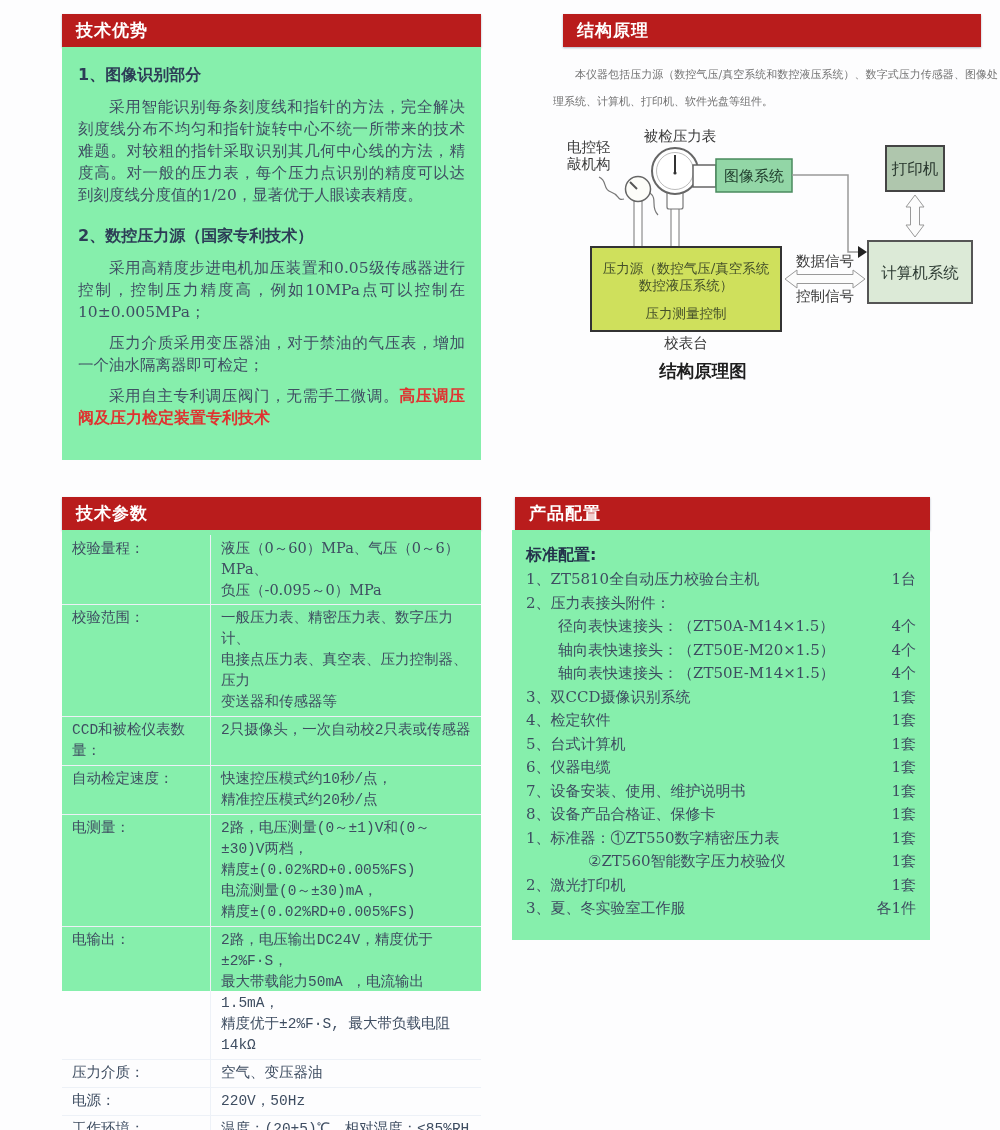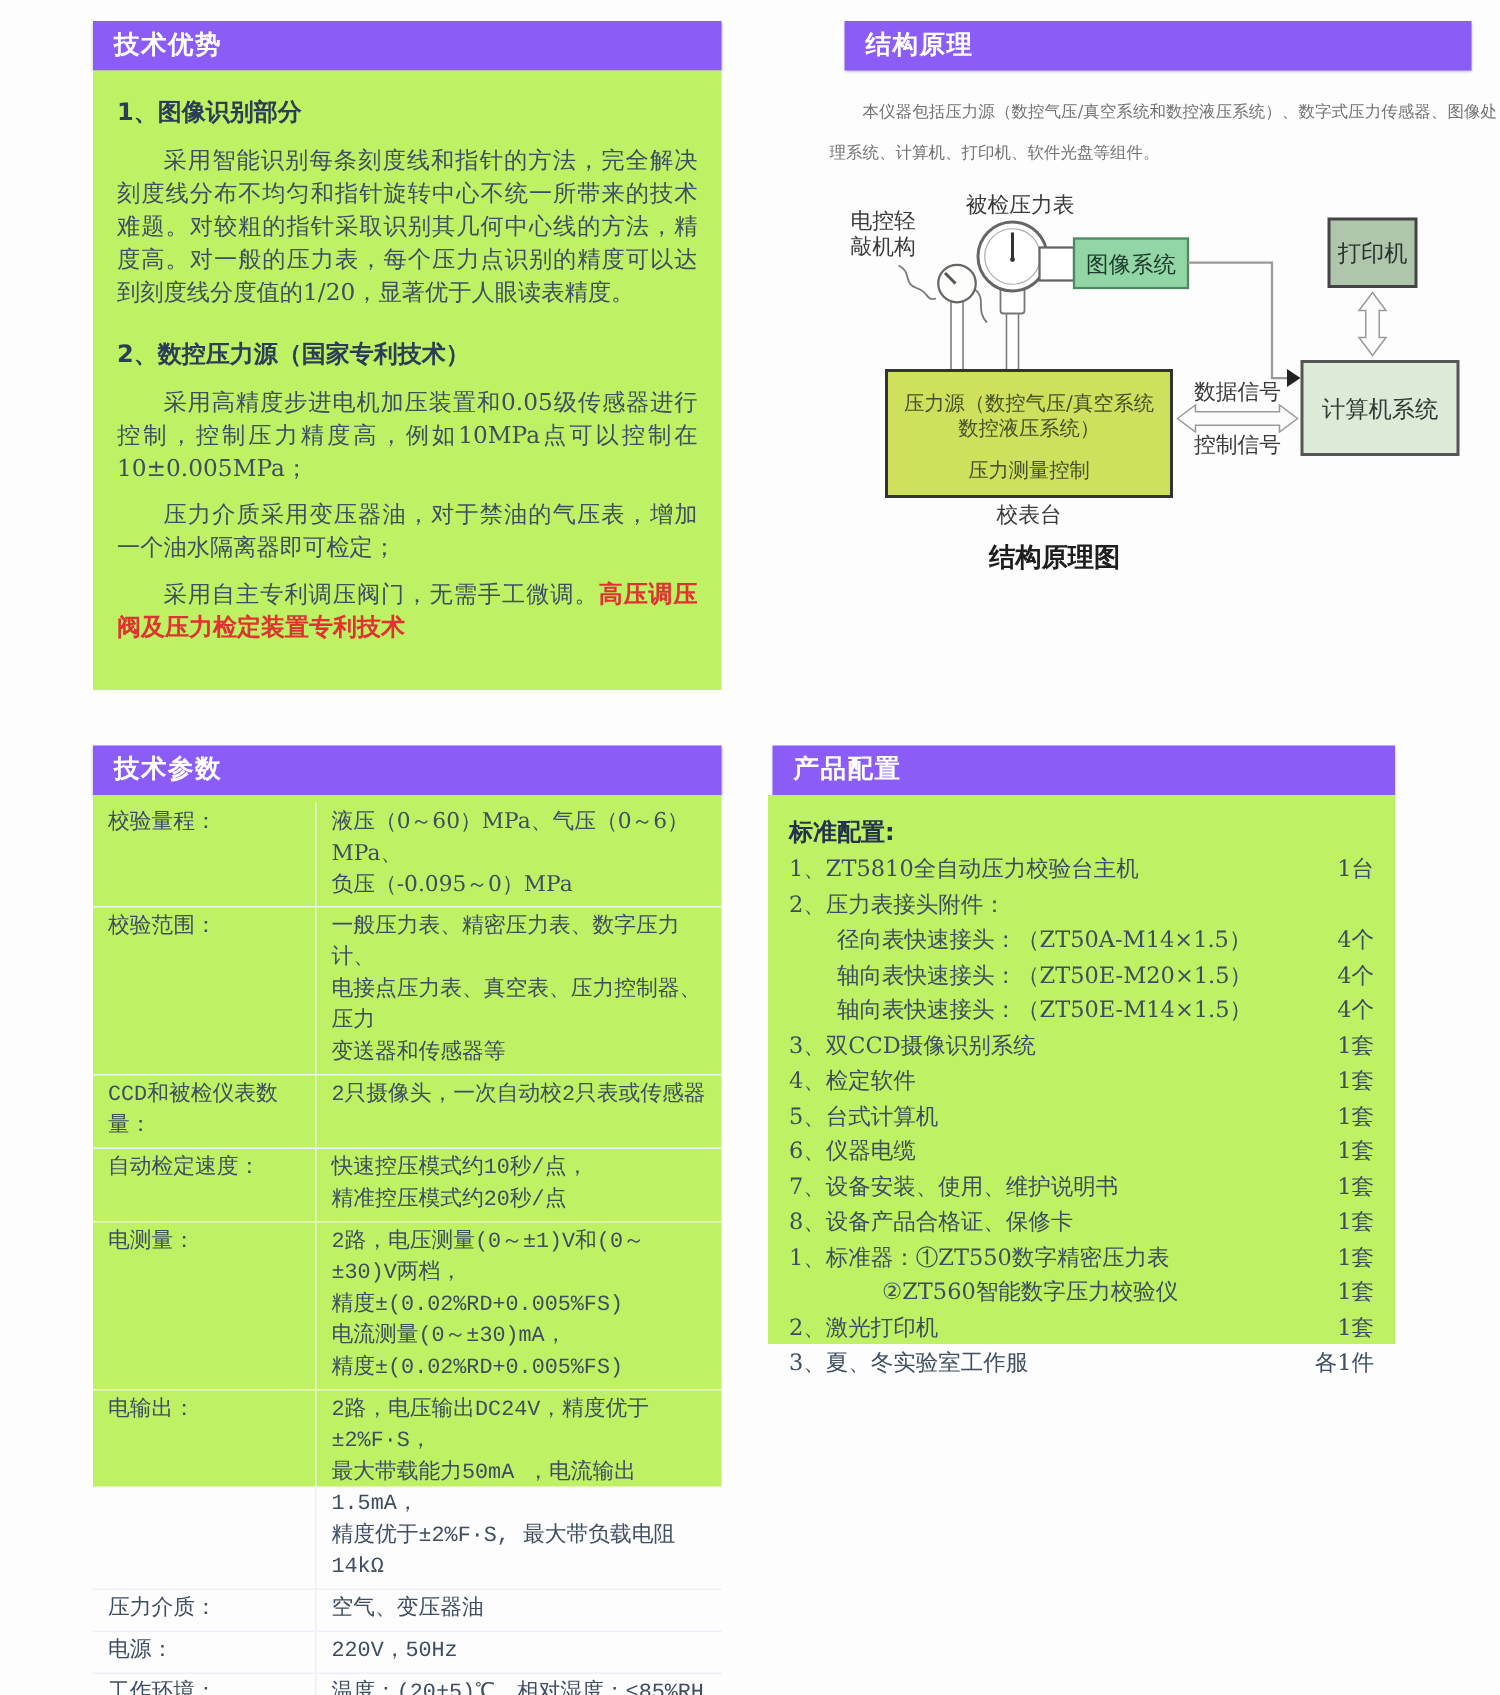--- a/index.html
+++ b/index.html
@@ -1,23 +1,23 @@
 <!DOCTYPE html>
 <html><head>
 <meta charset="utf-8">
 <style>
   html,body{margin:0;padding:0;}
   body{background:#fdfdfe;font-family:"DejaVu Serif",serif;}
   .page{position:relative;width:1000px;height:1130px;background:#fdfdfe;overflow:hidden;}
 
   
-  .hdr{height:33px;background:#8b5cf6;color:#ffffff;
+  .hdr{height:33px;background:#b91c1c;color:#ffffff;
        font-family:"DejaVu Sans",sans-serif;font-weight:700;font-size:17px;
        line-height:33px;padding-left:14px;letter-spacing:1px;box-shadow:0 1px 2px rgba(40,55,90,.35);}
-  .bluebody{background:#bef264;color:#3f4e63;}
+  .bluebody{background:#86efac;color:#3f4e63;}
 
   
   .p-tl{position:absolute;left:62px;top:14px;width:419px;}
   .p-tl .bluebody{height:413px;padding:14px 16px 0 16px;box-sizing:border-box;overflow:hidden;}
   .sec-title{font-family:"DejaVu Sans",sans-serif;font-weight:700;font-size:16px;color:#2c3d56;margin:4px 0 10px 0;}
   .para{font-size:15.5px;line-height:22px;text-align:justify;text-indent:2em;margin:0 0 9px 0;}
   .gap-top{margin-top:20px;}
   .red{font-family:"DejaVu Sans",sans-serif;font-weight:700;color:#e03230;font-size:16px;}
 
   
@@ -34,21 +34,21 @@
   .p-bl .bluebody{height:461px;box-sizing:border-box;padding:5px 0 0 0;}
   table.params{width:100%;border-collapse:collapse;}
   table.params td{font-size:14.5px;line-height:21px;color:#3e4d61;
                   padding:3px 10px;vertical-align:top;white-space:pre-line;}
   table.params tr+tr td{border-top:1px solid #edf1f7;font-family:Liberation Mono, monospace;}
   td.lbl{width:128px;border-right:1px solid #edf1f7;}
 
   
   .p-br{position:absolute;left:512px;top:497px;width:418px;}
   .p-br .hdr{margin-left:3px;width:401px;}
-  .p-br .bluebody{height:366px;box-sizing:border-box;padding:12px 14px 0 14px;}
+  .p-br .bluebody{height:410px;box-sizing:border-box;padding:12px 14px 0 14px;}
   .cfg-row{display:flex;line-height:23.5px;font-size:15px;color:#3e4d61;}
   .cfg-row .q{margin-left:auto;padding-left:8px;white-space:nowrap;}
   .cfg-bold{font-family:"DejaVu Sans",sans-serif;font-weight:700;font-size:16px;color:#23334b;line-height:26px;}
   .ind1{padding-left:32px;}
   .ind2{padding-left:62px;}
 </style>
 </head>
 <body>
 
 <div class="page">

